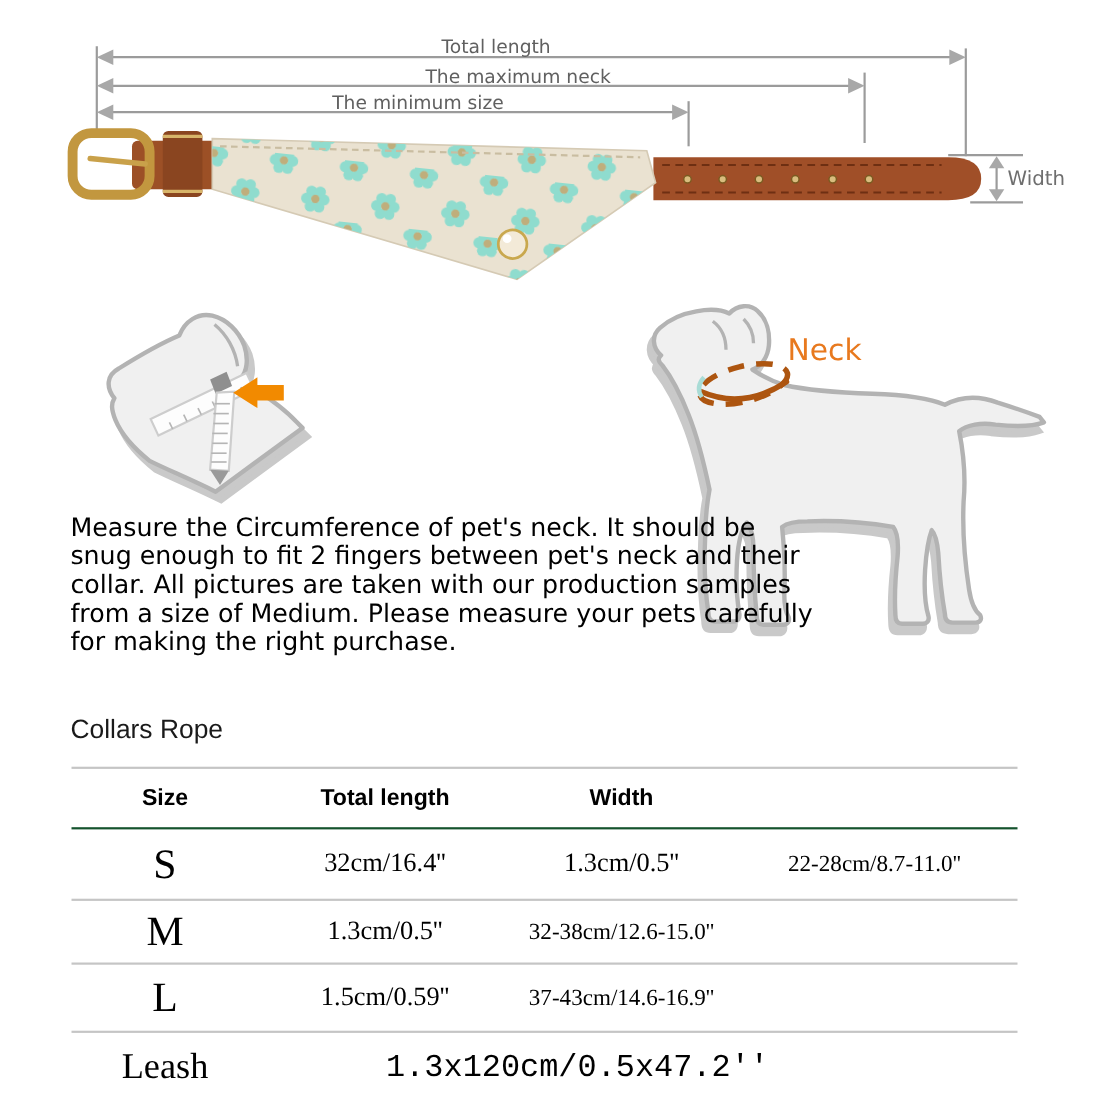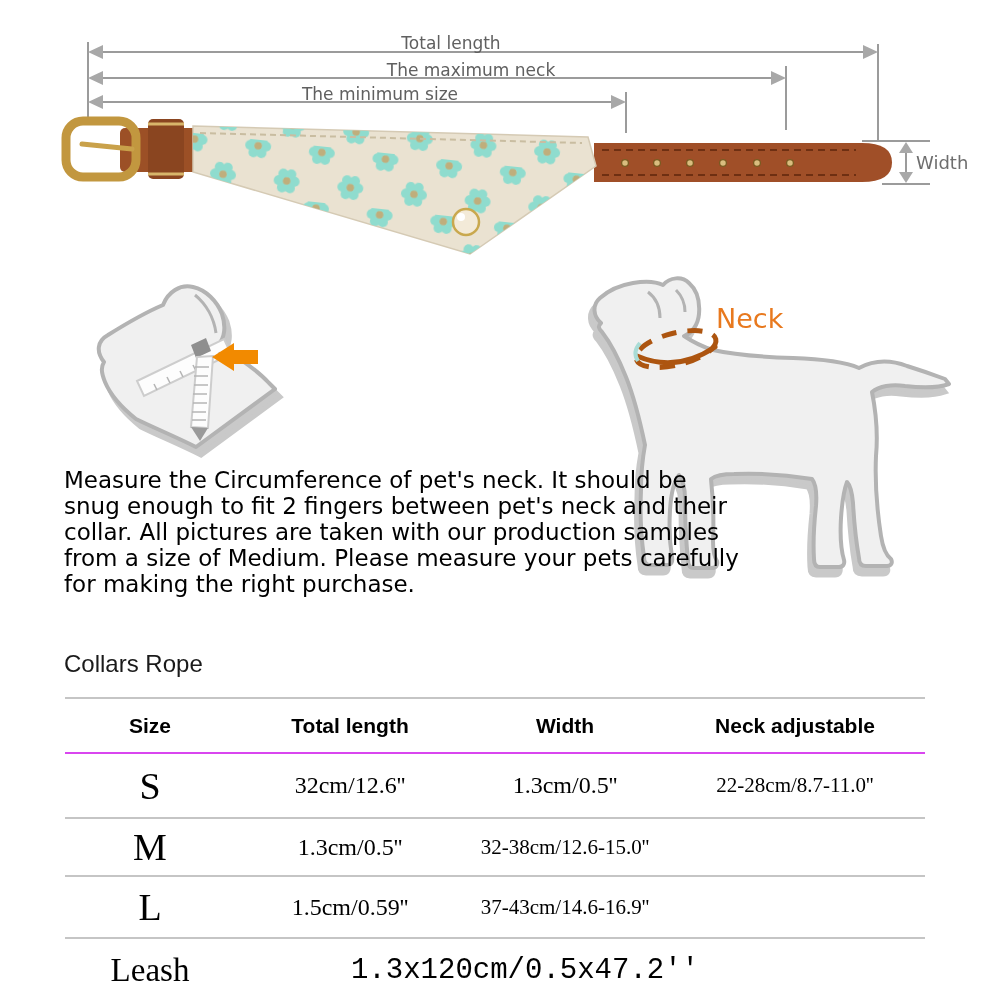--- a/index.html
+++ b/index.html
@@ -14,21 +14,21 @@
   #neck-label{position:absolute;left:716px;top:303px;color:#e8791e;font-size:27px;
               font-family:"DejaVu Sans","Liberation Sans",sans-serif;}
   #instructions{position:absolute;left:64px;top:467px;color:#000;font-size:23px;
                 line-height:26px;font-family:"DejaVu Sans","Liberation Sans",sans-serif;}
   #instructions div{white-space:nowrap;}
   #chart-title{position:absolute;left:64px;top:650px;color:#1a1a1a;font-size:24px;
                font-family:"Liberation Sans",sans-serif;}
   #size-table{position:absolute;left:65px;top:697px;width:860px;}
   .trow{display:grid;grid-template-columns:170px 230px 200px 260px;align-items:center;
         text-align:center;}
-  .trow.header{height:53px;border-top:2px solid #c5c5c5;border-bottom:2px solid #d946ef;
+  .trow.header{height:53px;border-top:2px solid #c5c5c5;border-bottom:2px solid #14532d;
         font-weight:bold;font-size:21px;color:#000;font-family:"Liberation Sans",sans-serif;}
   .trow.r1{height:63px;border-bottom:2px solid #c5c5c5;}
   .trow.r2{height:56px;border-bottom:2px solid #c5c5c5;}
   .trow.r3{height:60px;border-bottom:2px solid #c5c5c5;}
   .trow.leash{height:62px;grid-template-columns:170px 580px;border-bottom:none;}
   .size-cell{font-family:"Liberation Serif",serif;font-size:38px;color:#000;}
   .val-cell{font-family:"Liberation Serif",serif;font-size:24px;color:#000;}
   .neck-cell{font-family:"Liberation Serif",serif;font-size:21px;color:#000;}
   .leash-label{font-family:"Liberation Serif",serif;font-size:33px;color:#000;}
   .leash-val{font-family:Liberation Mono, monospace;font-size:29px;color:#000;}
@@ -187,25 +187,24 @@
     <div>for making the right purchase.</div>
   </div>
 
   <div id="chart-title">Collars Rope</div>
 
   <div id="size-table">
     <div class="trow header">
       <div>Size</div>
       <div>Total length</div>
       <div>Width</div>
-      <div>Neck adjustable</div>
     </div>
     <div class="trow r1">
       <div class="size-cell">S</div>
-      <div class="val-cell">32cm/12.6''</div>
+      <div class="val-cell">32cm/16.4''</div>
       <div class="val-cell">1.3cm/0.5''</div>
       <div class="neck-cell">22-28cm/8.7-11.0''</div>
     </div>
     <div class="trow r2">
       <div class="size-cell">M</div>
       <div class="val-cell">1.3cm/0.5''</div>
       <div class="neck-cell">32-38cm/12.6-15.0''</div>
     </div>
     <div class="trow r3">
       <div class="size-cell">L</div>

